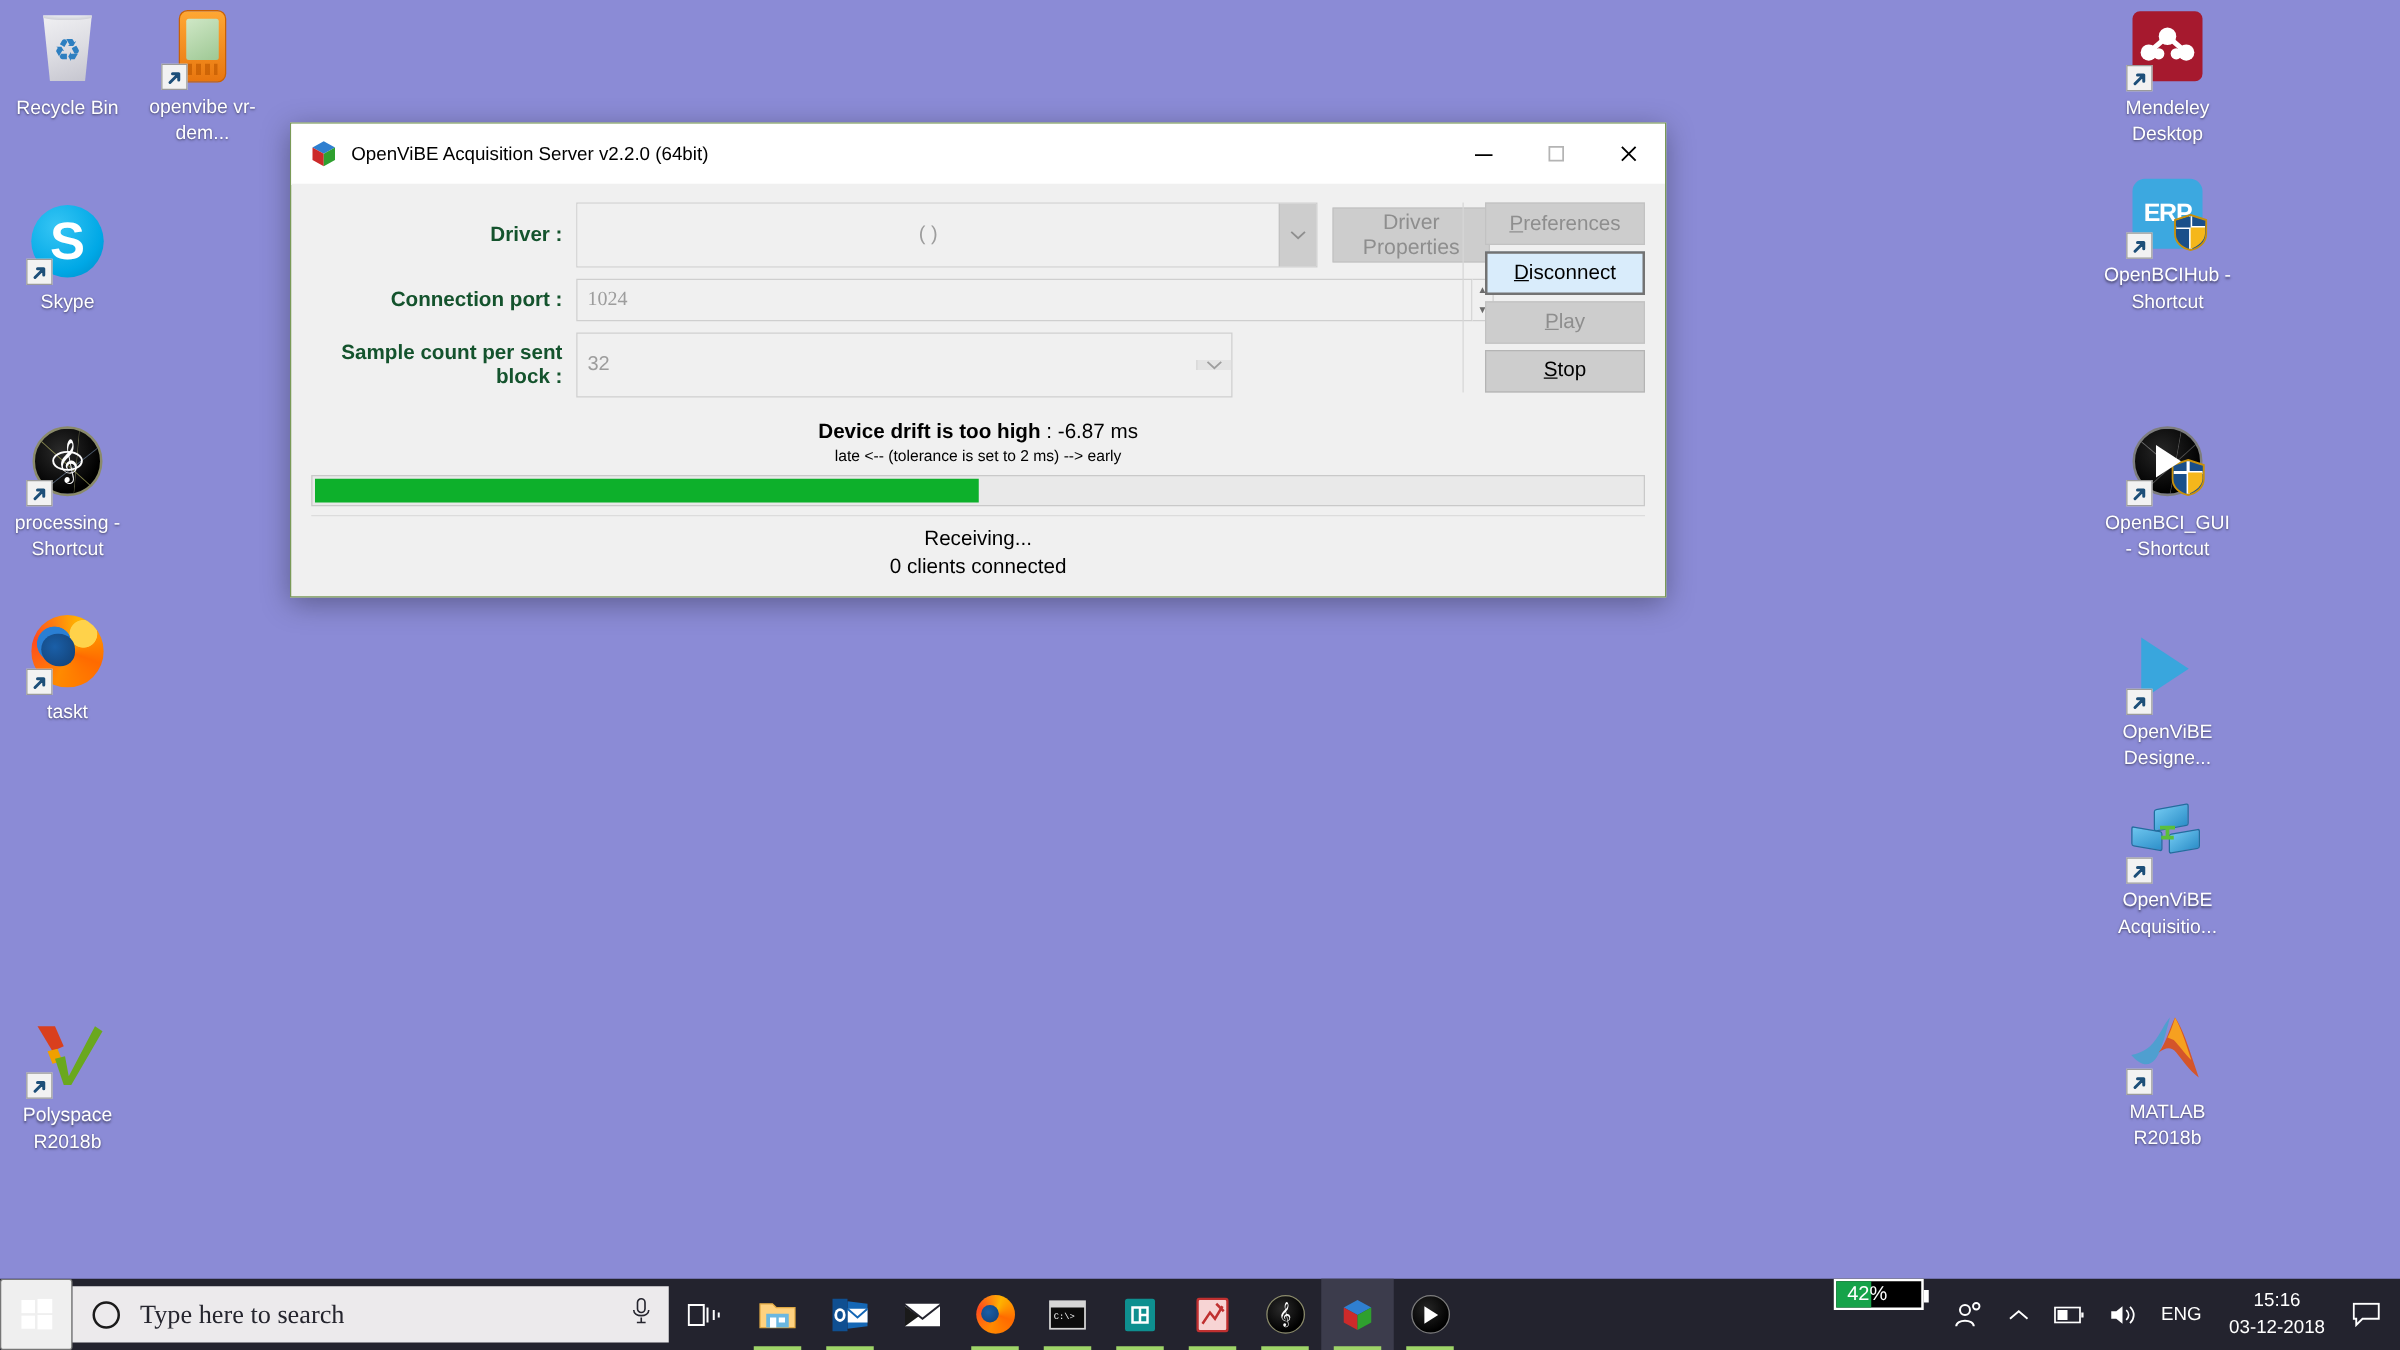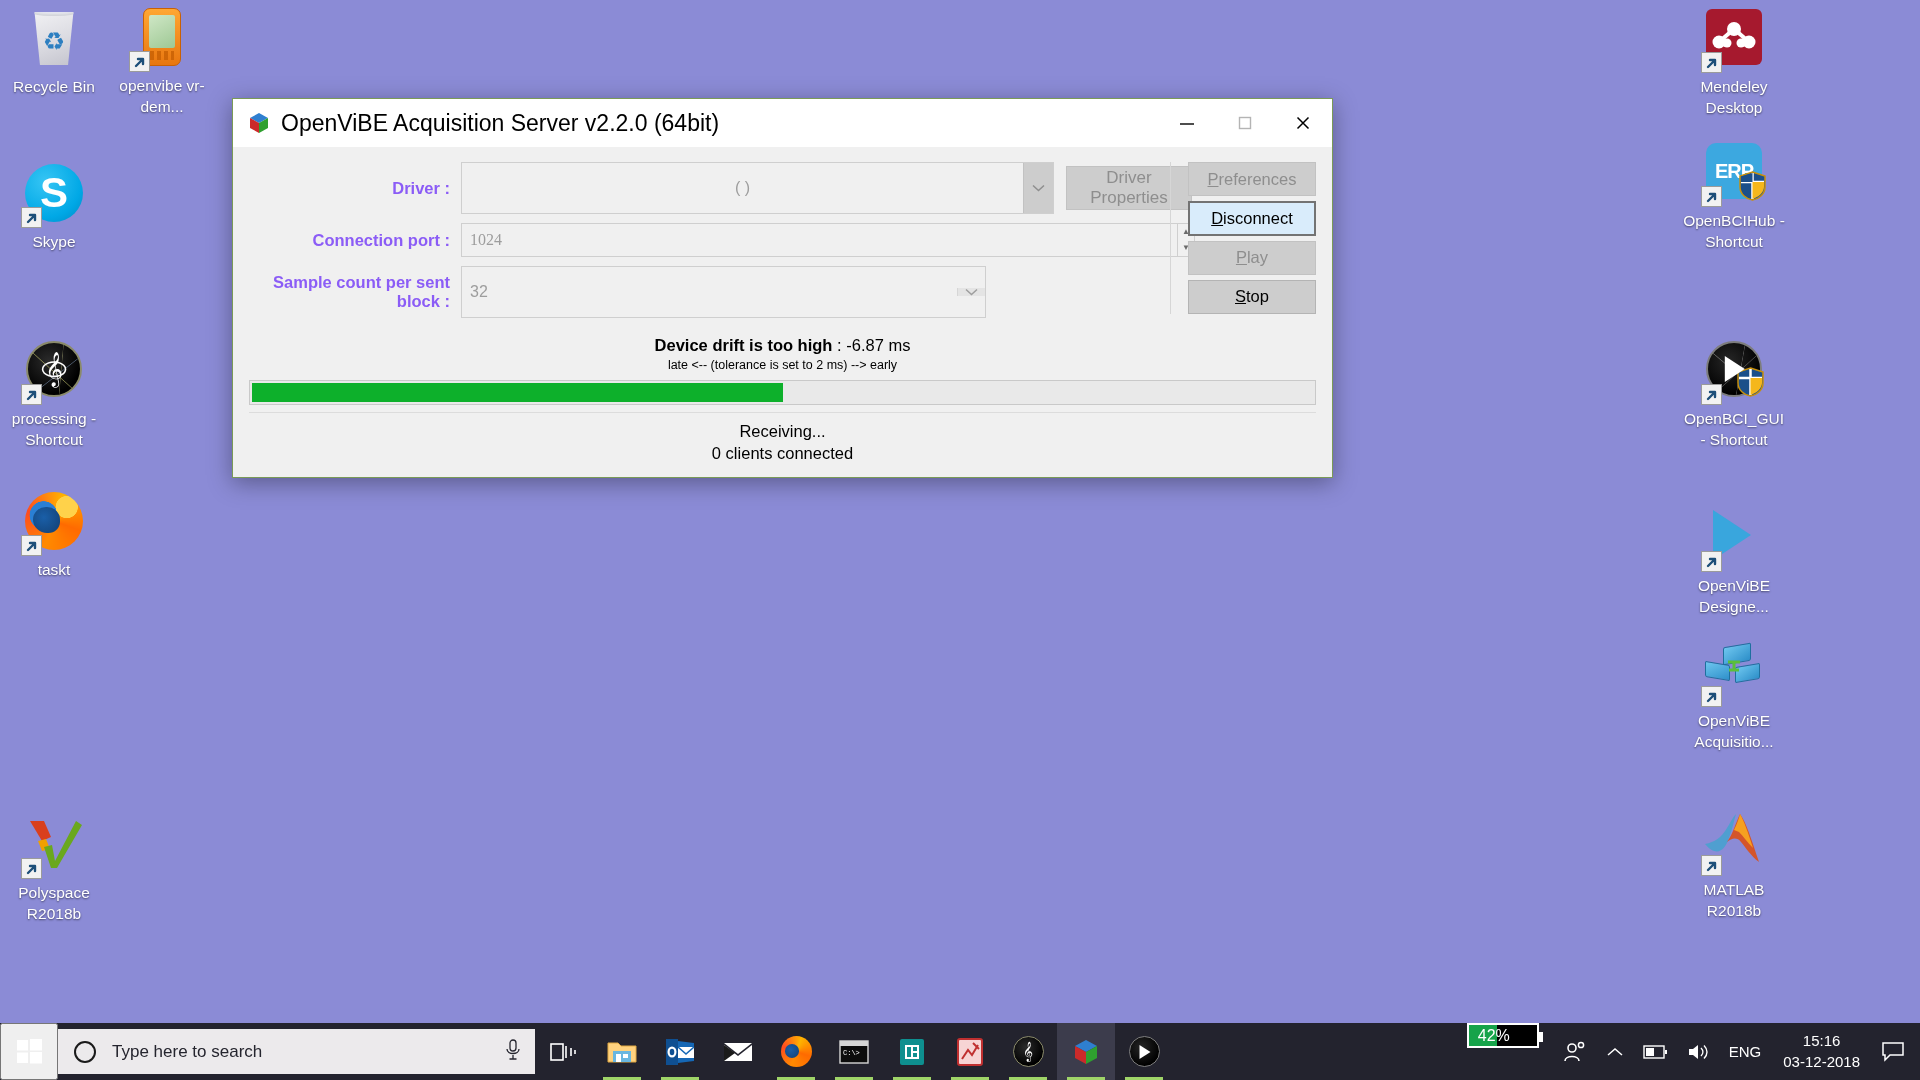--- a/index.html
+++ b/index.html
@@ -199,38 +199,38 @@
   #ov-titlebar {
     height: 49px; background: #fff;
     display: flex; align-items: center;
     border-bottom: 1px solid #f0f0f0;
   }
   #ov-titlebar .ov-ico {
     width: 22px; height: 22px; margin: 0 11px 0 15px;
     position: relative; flex: none;
   }
   #ov-title-text {
-    font-size: 23px; color: #000;
+    font-size: 15px; color: #000;
     font-family: "Liberation Sans", sans-serif;
     white-space: nowrap;
   }
   #ov-winbtns { margin-left: auto; display: flex; height: 100%; }
   .winbtn {
     width: 58px; height: 100%;
     display: flex; align-items: center; justify-content: center;
     font-size: 17px; color: #000; background: transparent; border: none;
     font-family: "Liberation Sans", sans-serif;
   }
   .winbtn svg { display: block; }
 
   #ov-body { padding: 14px 16px 0 16px; position: relative; height: 330px; }
 
   .form-row { display: flex; align-items: center; margin-bottom: 9px; }
   .form-label {
-    font-size: 16.5px; color: #8b5cf6; font-weight: bold;
+    font-size: 16.5px; color: #14532d; font-weight: bold;
     text-align: right; width: 212px; padding-right: 11px;
     font-family: "Liberation Sans", sans-serif; flex: none;
   }
 
   .combo-wrap {
     flex: none; width: 593px; height: 52px;
     display: flex; border: 1px solid #cfcfcf; background: #f0f0f0;
   }
   .combo-field {
     flex: 1; display: flex; align-items: center; justify-content: center;
@@ -338,22 +338,22 @@
   #search-box {
     width: 477px; height: 45px; background: #eceaec;
     display: flex; align-items: center; padding: 0 14px 0 16px;
     margin-left: 0;
   }
   #search-box .circle {
     width: 22px; height: 22px; border: 2.5px solid #1a1a1a;
     border-radius: 50%; flex: none;
   }
   #search-text {
-    flex: 1; margin-left: 16px; font-size: 17px; color: #25252e;
-    font-family: Liberation Sans, sans-serif;
+    flex: 1; margin-left: 16px; font-size: 21px; color: #25252e;
+    font-family: Liberation Serif, serif;
   }
   .tb-icon {
     width: 58px; height: 57px; position: relative;
     display: flex; align-items: center; justify-content: center; flex: none;
   }
   .tb-icon .glyph { width: 31px; height: 31px; position: relative; }
   .tb-underline {
     position: absolute; bottom: 0; left: 10px; right: 10px; height: 3px;
     background: #9fd468;
   }

